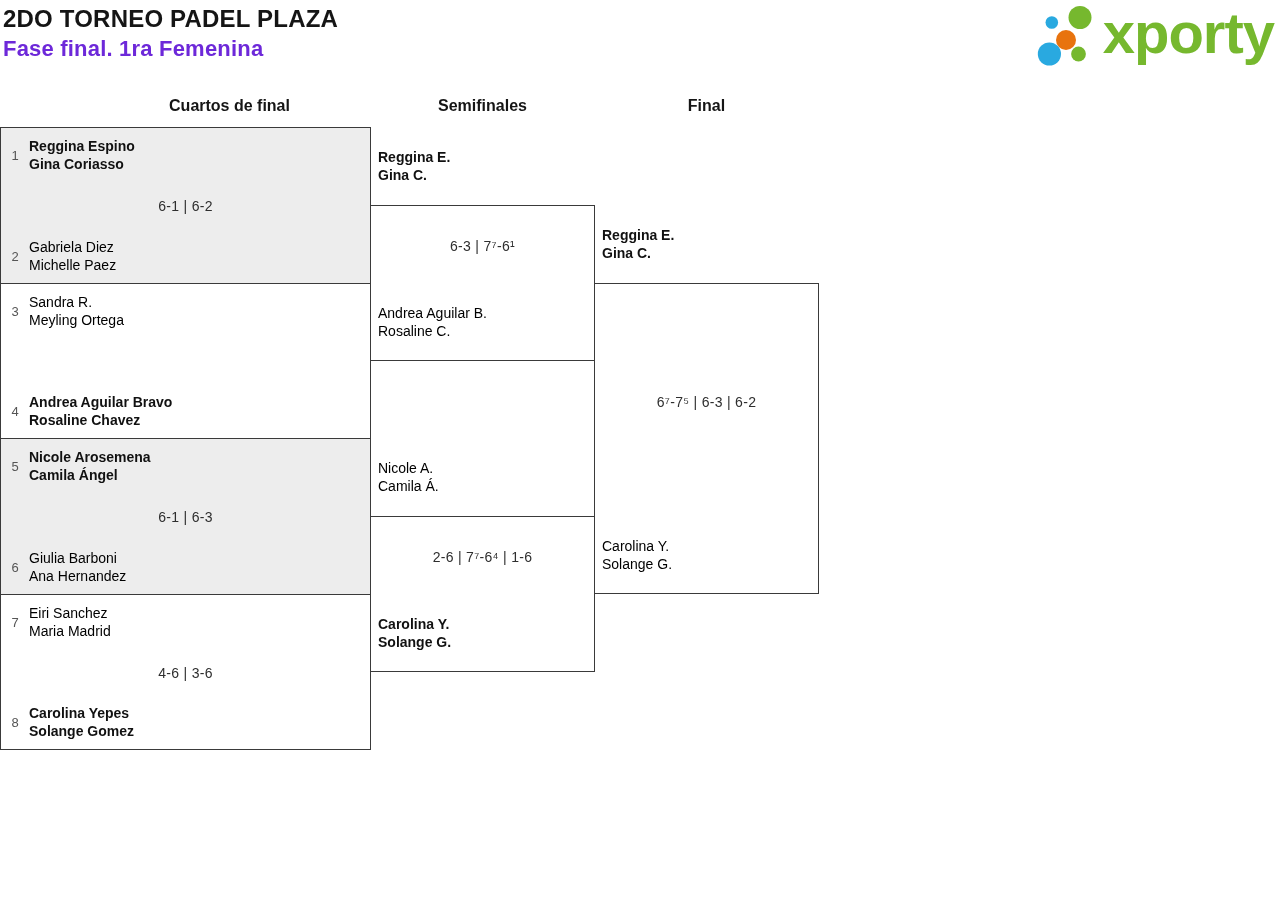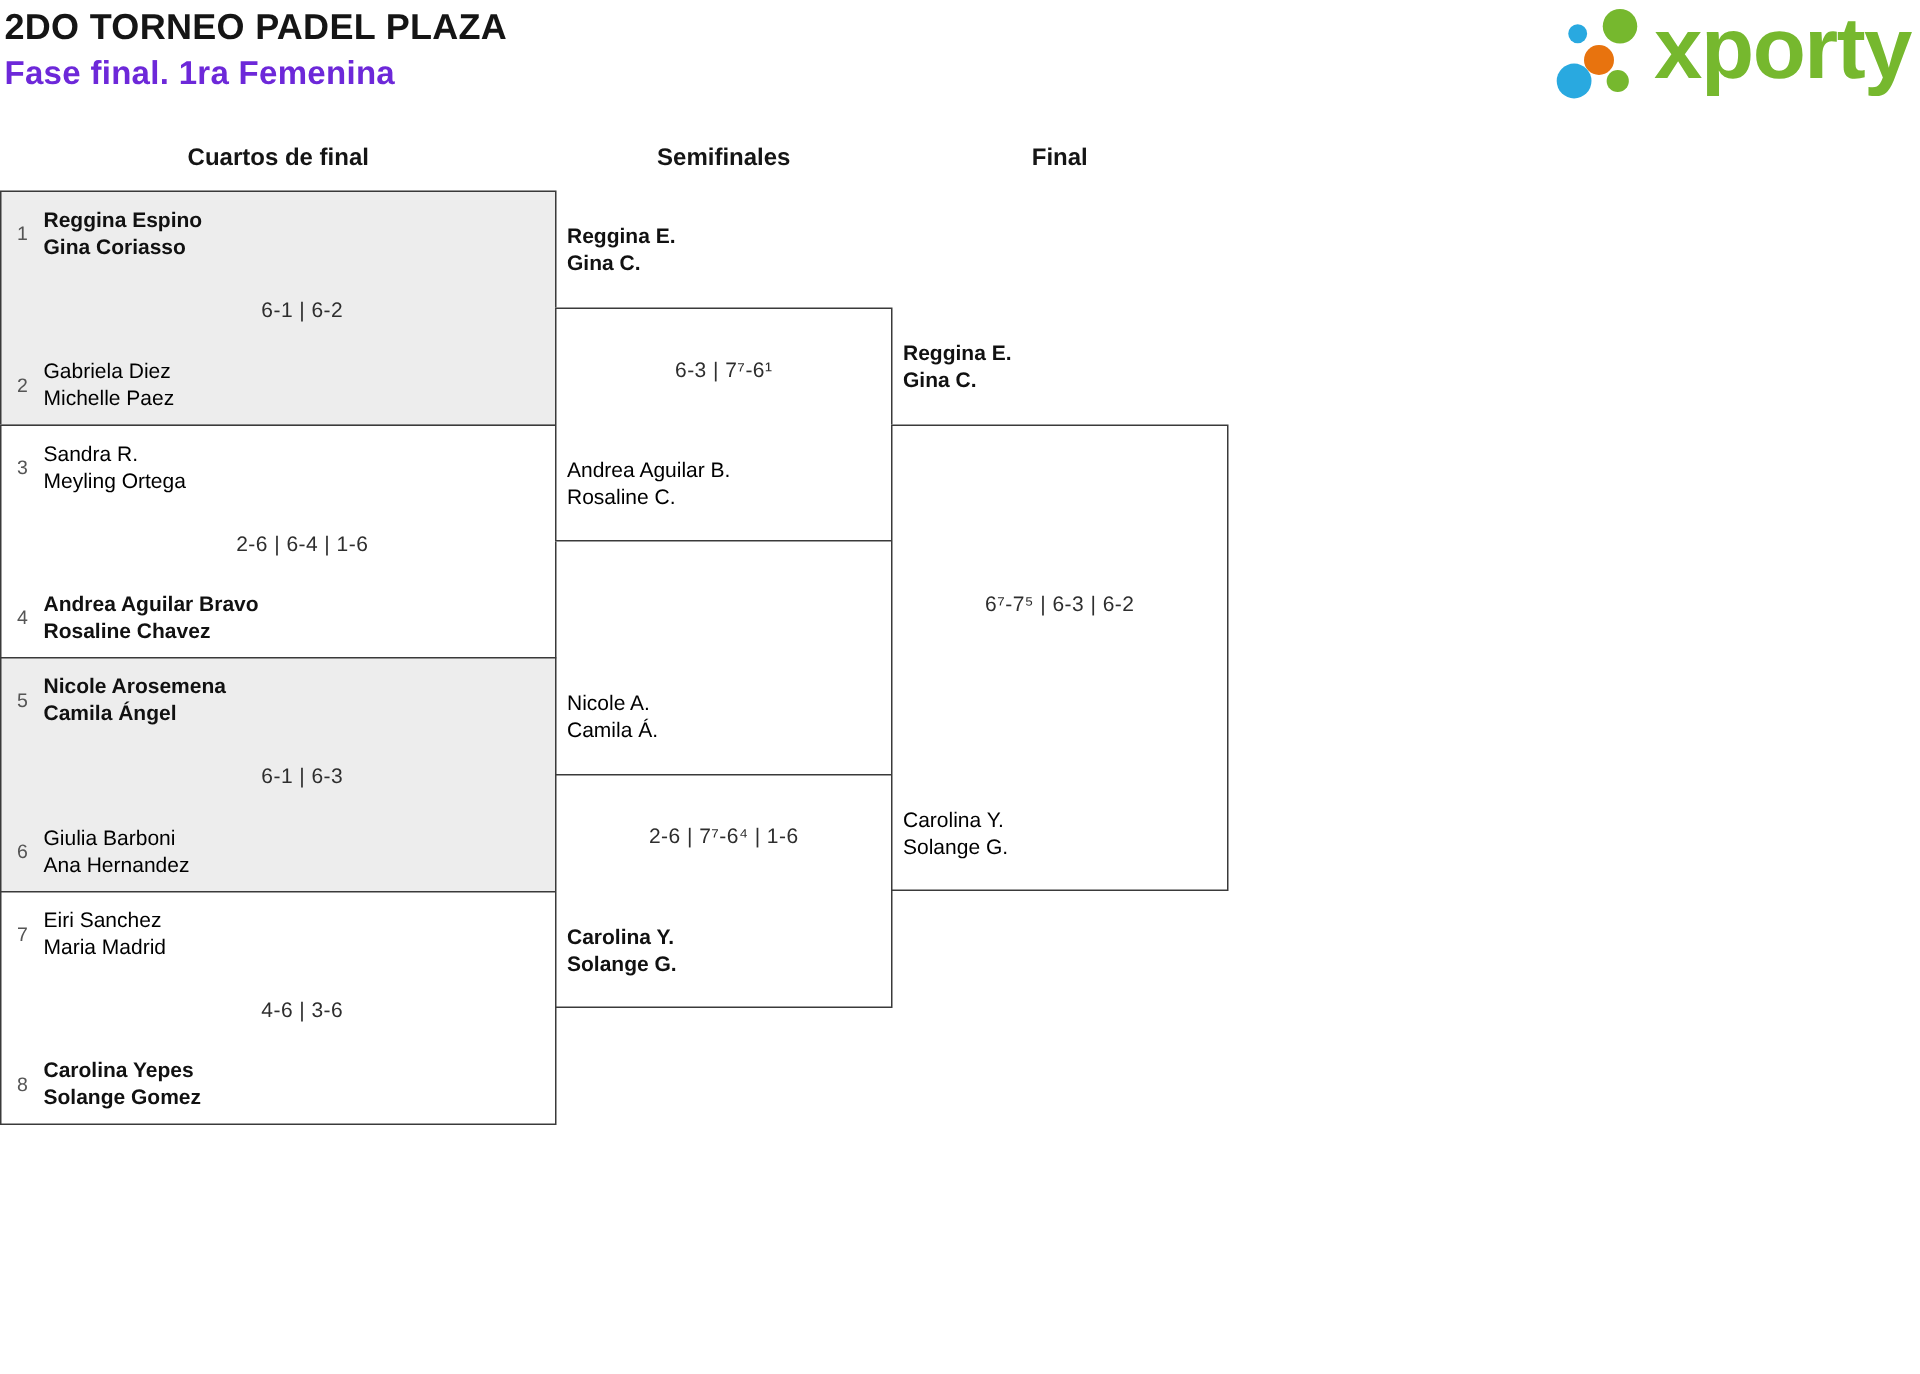--- a/index.html
+++ b/index.html
@@ -29,21 +29,21 @@
   .wordmark {
     font-size:58px; font-weight:700; letter-spacing:-1px;
     line-height:60px; margin-left:7px;
   }
 
   
   .col-head {
     position:absolute; top:97px; text-align:center;
     font-size:16px; font-weight:700; color:#151515;
   }
-  .ch1 { left:0; width:371px; }
+  .ch1 { left:0; width:371px;padding-left:44px; }
   .ch2 { left:370px; width:225px; }
   .ch3 { left:594px; width:225px; }
 
   
   .match {
     position:absolute; box-sizing:border-box;
     border:1px solid #3a3a3a; background:#ffffff;
   }
   .qf  { left:0; width:371px; }
   .qf1 { top:127px; height:157px; background:#ededed; }
@@ -66,21 +66,21 @@
     font-size:13px; color:#555555;
   }
   .names { font-size:14px; line-height:18px; color:#000000; font-weight:400; }
   .names.winner { color:#111111; font-weight:700; }
 
   
   .score {
     position:absolute; left:0; width:100%; text-align:center;
     font-size:14px; color:#2e2e2e; letter-spacing:0.3px;
   }
-  .qf .score  { top:70px;padding-left:16px; }
+  .qf .score  { top:70px; }
   .sf .score  { top:32px; }
   .fin .score { top:110px; }
 </style>
 </head>
 <body>
 
 <div class="page">
 
   <div class="title">2DO TORNEO PADEL PLAZA</div>
   <div class="subtitle">Fase final. 1ra Femenina</div>
@@ -119,21 +119,20 @@
   </div>
 
   <div class="match qf qf2">
     <div class="team t-top">
       <span class="seed">3</span>
       <div class="names">
         <div>Sandra R.</div>
         <div>Meyling Ortega</div>
       </div>
     </div>
-    <div class="score">2-6 | 6-4 | 1-6</div>
     <div class="team t-bottom">
       <span class="seed">4</span>
       <div class="names winner">
         <div>Andrea Aguilar Bravo</div>
         <div>Rosaline Chavez</div>
       </div>
     </div>
   </div>
 
   <div class="match qf qf3">

